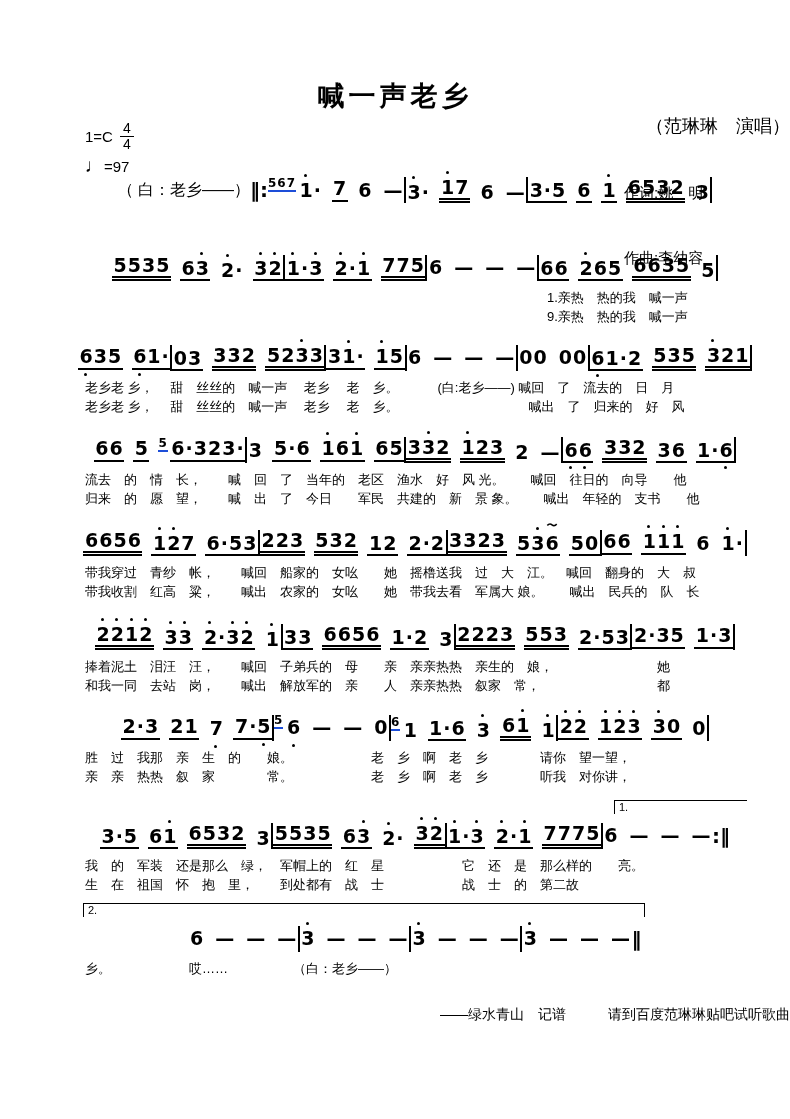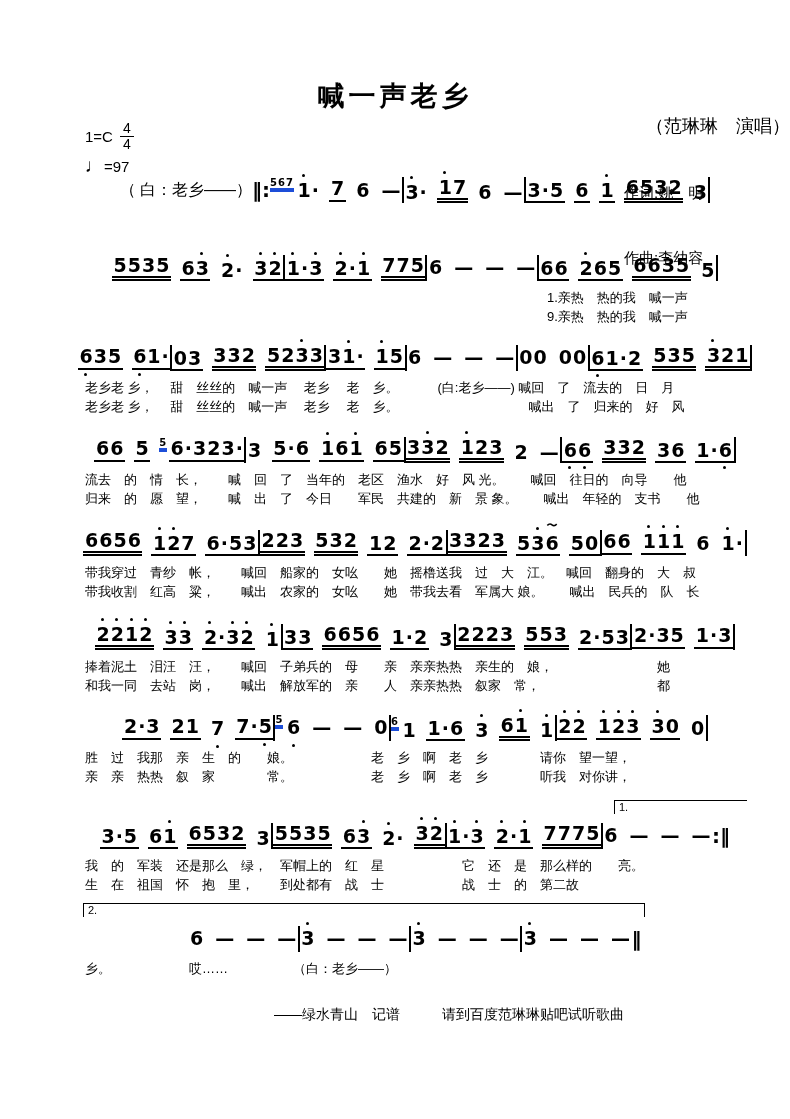--- a/index.html
+++ b/index.html
@@ -25,35 +25,35 @@
   .has-volta .notes{margin-top:16px;}
   .measure{display:flex;align-items:flex-end;gap:9px;flex:0 0 auto;}
   .tok{display:inline-flex;align-items:flex-end;}
   .grp{display:inline-block;line-height:1.1;padding:0 1px 1px 1px;white-space:nowrap;}
   .u1{border-bottom:2px solid #000;}
   .u2{border-bottom:5px double #000;}
   .n{position:relative;display:inline-block;padding:0 0.5px;}
   .hd{position:absolute;left:50%;top:-6px;width:3px;height:3px;margin-left:-2px;border-radius:50%;background:#000;}
   .ld{position:absolute;left:50%;bottom:-9px;width:3px;height:3px;margin-left:-2px;border-radius:50%;background:#000;}
   .td{position:absolute;left:50%;top:-13px;transform:translateX(-50%);font-size:11px;font-weight:700;}
-  .grace{font-size:10px;font-weight:700;position:relative;top:-10px;
-         border-bottom:4px solid #1d4ed8;margin-right:2px;letter-spacing:1px;}
+  .grace{font-size:12px;font-weight:700;position:relative;top:-10px;
+         border-bottom:2px solid #1d4ed8;margin-right:2px;letter-spacing:1px;}
   .bar{width:0;border-left:2px solid #000;height:26px;align-self:center;}
   .rep{font-size:20px;font-weight:700;align-self:center;white-space:nowrap;}
   .prefix{font-size:16px;font-weight:400;white-space:pre;align-self:center;
           font-family:"Liberation Sans",sans-serif;}
   .ly{white-space:pre;font-size:13px;line-height:1.4;margin-top:1px;
       font-family:"Liberation Sans",sans-serif;}
   .sys-2 .ly{padding-left:462px;}
   .volta{position:absolute;top:0;height:13px;border-top:1.5px solid #000;border-left:1.5px solid #000;
          font-size:11px;padding:0 0 0 4px;line-height:12px;}
   .v-end{right:-2px;width:128px;}
   .v-full{left:-2px;width:556px;border-right:1.5px solid #000;}
   
-  .footer{position:absolute;top:1006px;left:0;right:0;text-align:center;
+  .footer{position:absolute;top:1006px;left:0;right:0;text-align:right;
           padding-left:108px;font-size:14px;white-space:pre;}
   
   .sys-1{top:170px;} .sys-2{top:248px;} .sys-3{top:338px;} .sys-4{top:430px;}
   .sys-5{top:523px;} .sys-6{top:617px;} .sys-7{top:708px;} .sys-8{top:800px;}
   .sys-9{top:903px;}
 </style>
 </head>
 <body>
 
 <div class="page">

